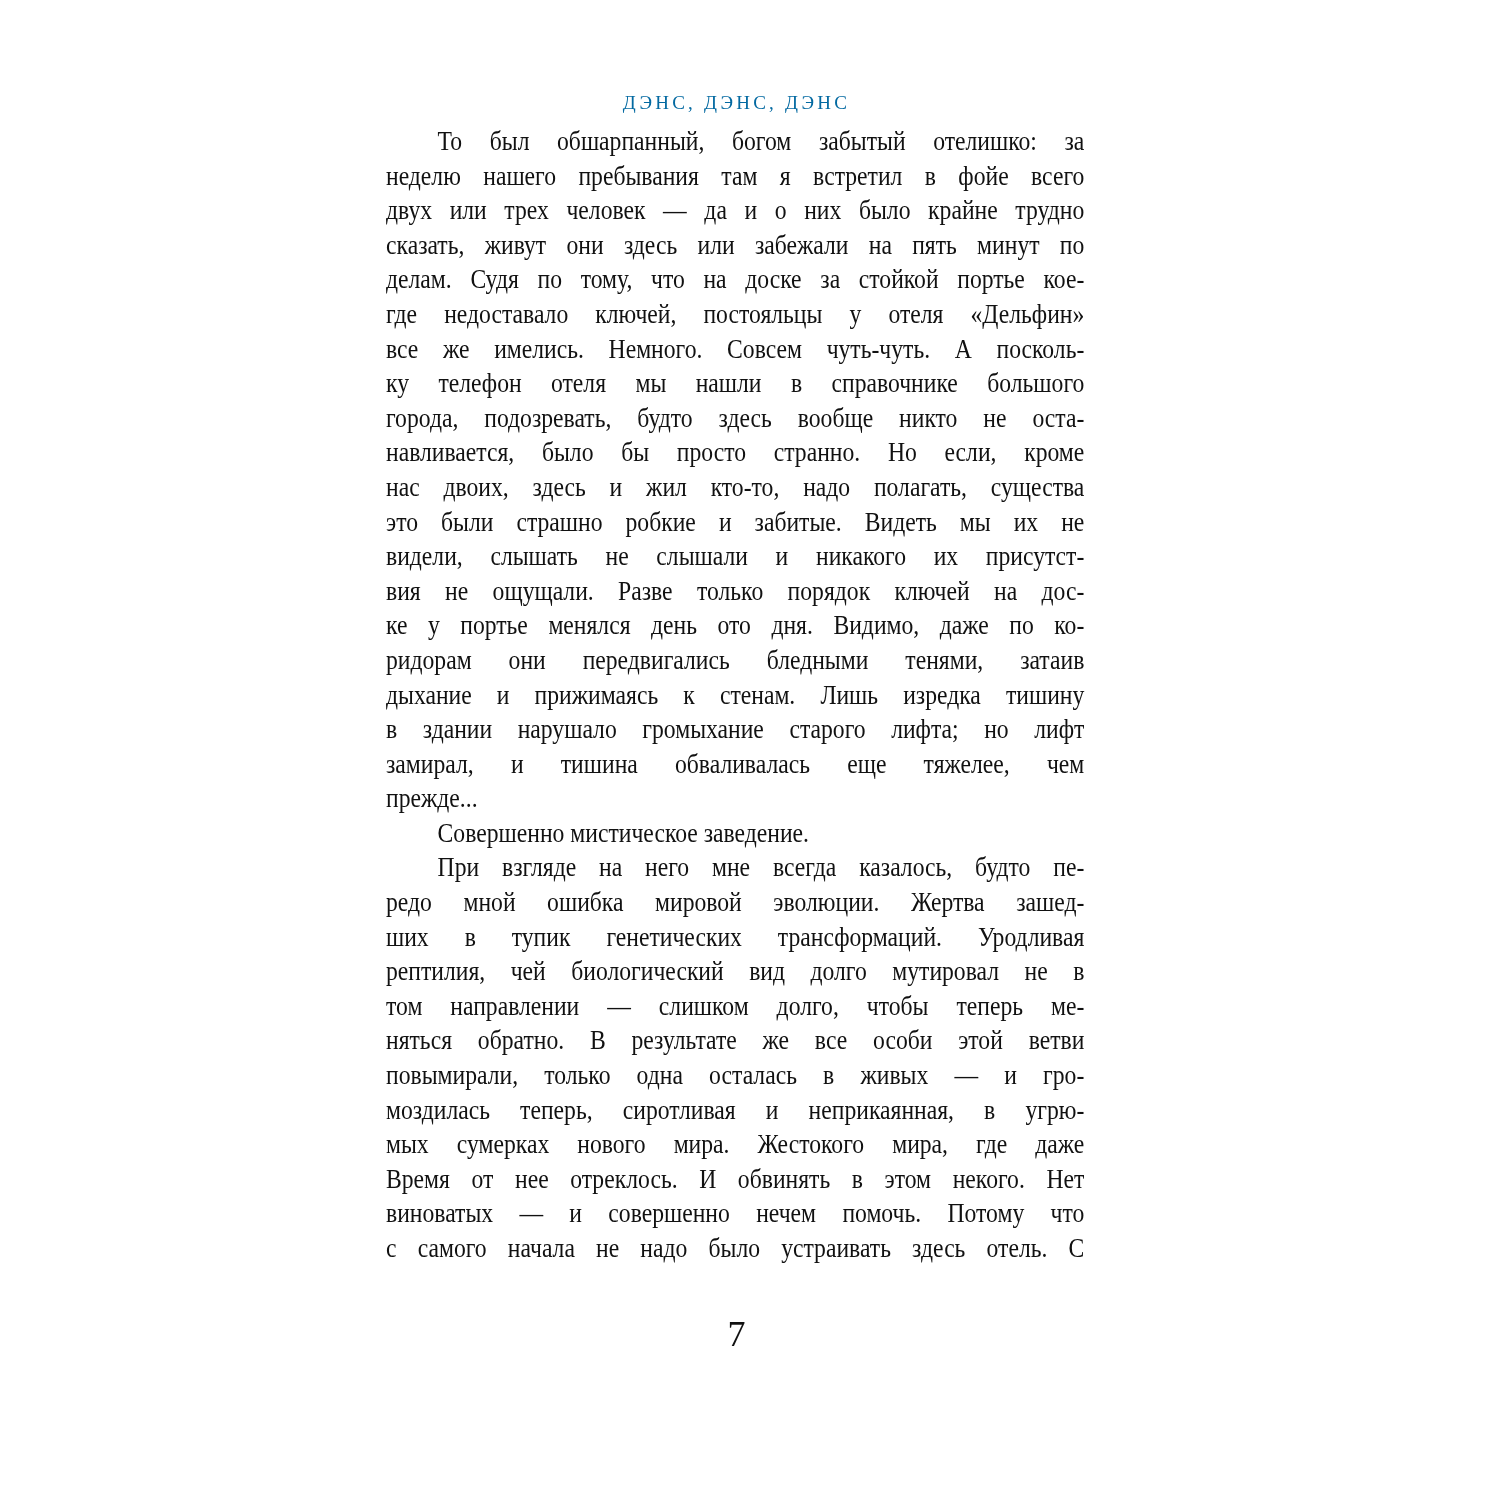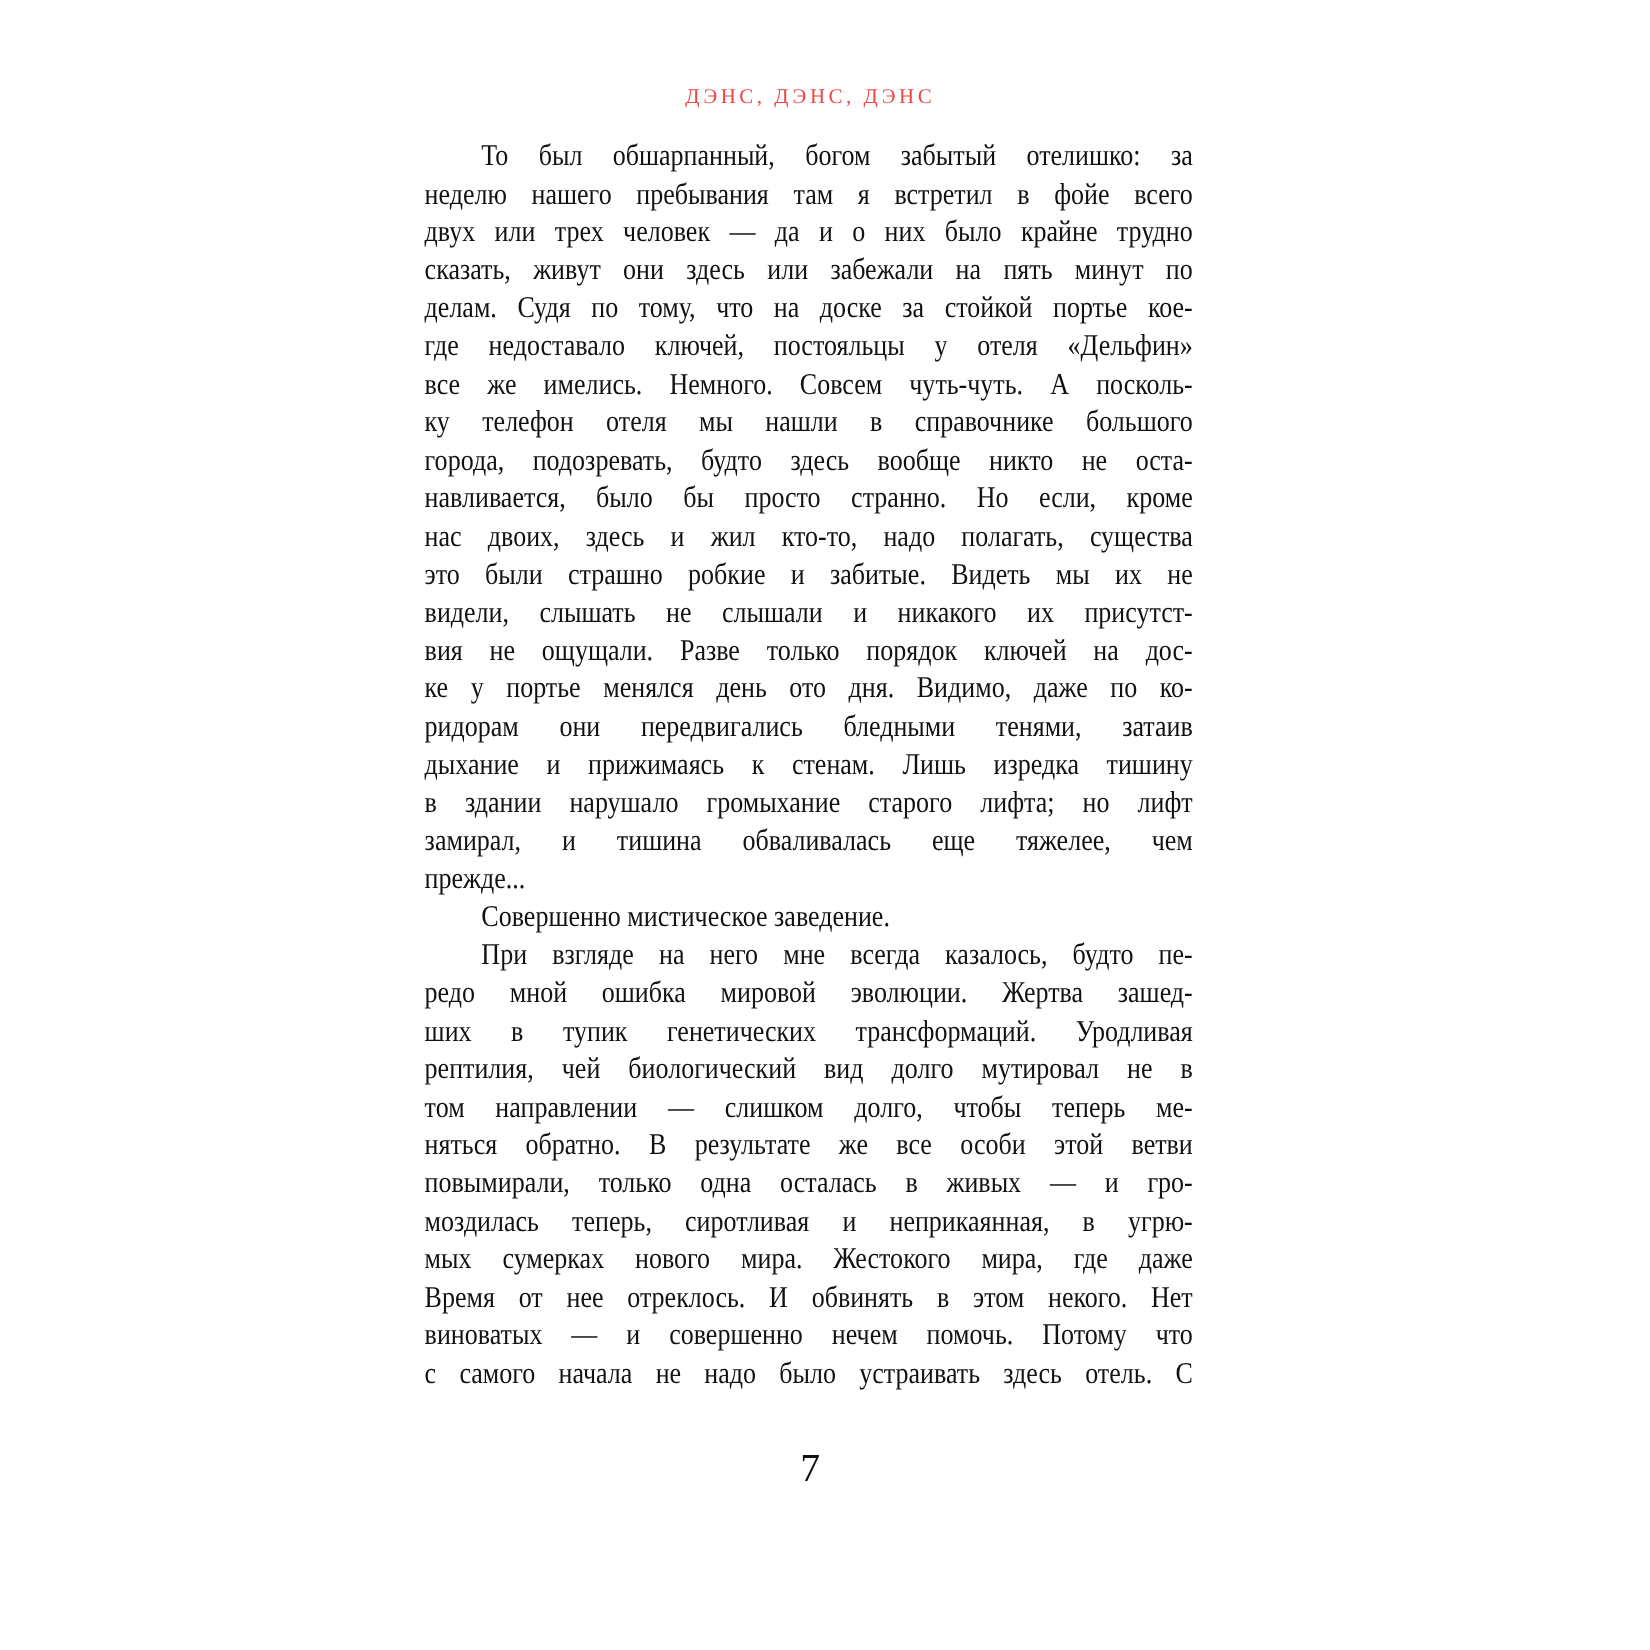--- a/index.html
+++ b/index.html
@@ -15,27 +15,27 @@
       font-family: "Liberation Serif", "DejaVu Serif", serif;
       color: #111111;
     }
     .page {
       position: absolute;
       left: 0; top: 0;
       width: 1500px; height: 1500px;
     }
     .running-head {
       position: absolute;
-      top: 78px;
+      top: 92px;
       left: 0;
       width: 1473px;
       text-align: center;
       font-size: 19px;
       letter-spacing: 3.2px;
-      color: #ef4444;
+      color: #0369a1;
     }
     .body-text {
       position: absolute;
       left: 386px;
       top: 124px;
       width: 698px;
       font-size: 27.5px;
       line-height: 34.6px;
       transform: scaleX(0.86);
       transform-origin: left top;

